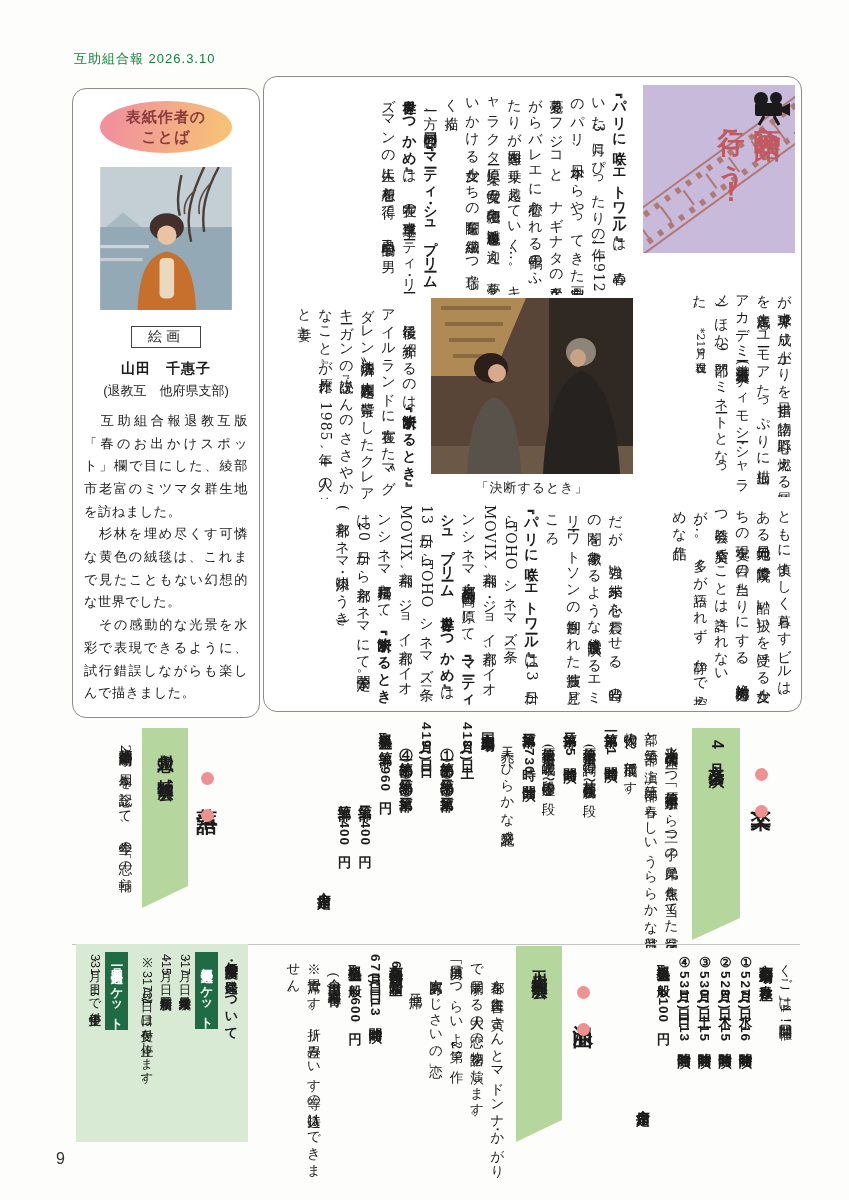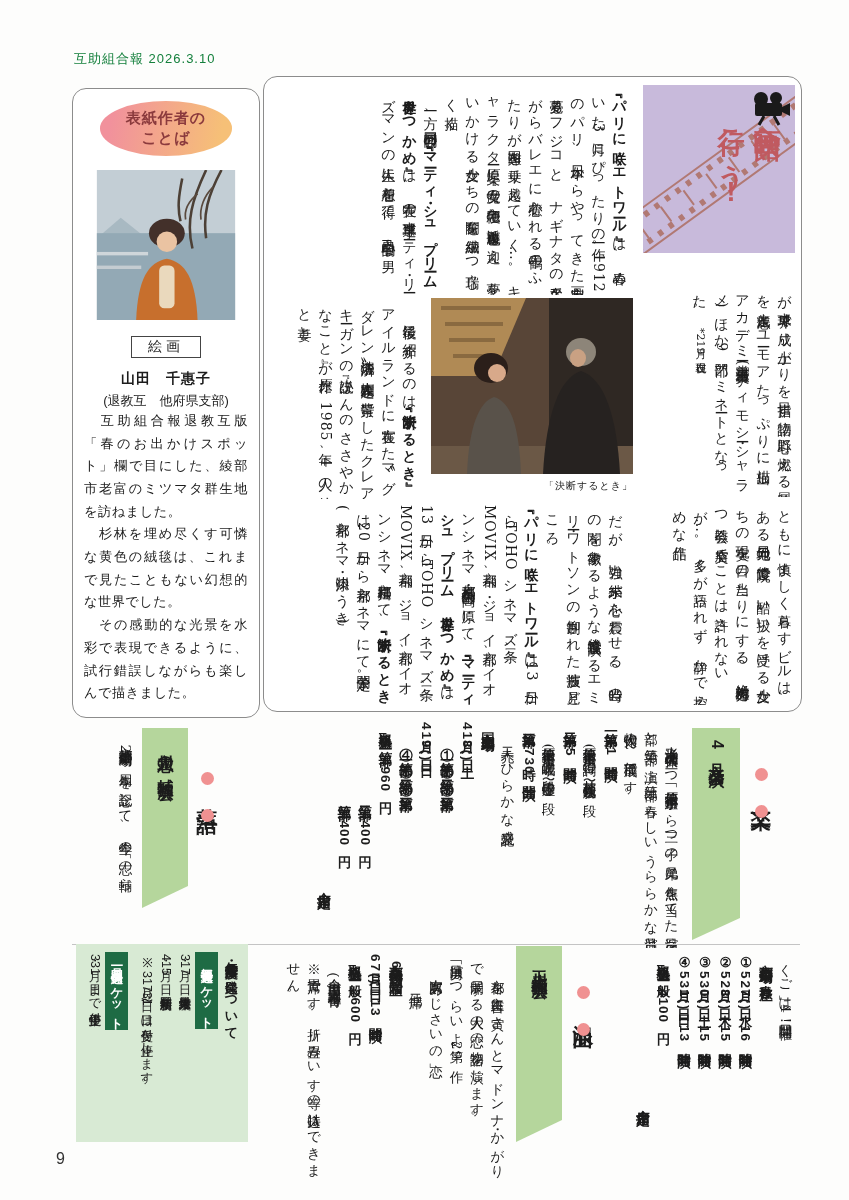--- a/index.html
+++ b/index.html
@@ -22,35 +22,35 @@
   .cover{left:72px;top:88px;width:188px;height:630px;padding:12px 11px;box-sizing:border-box;
          display:flex;flex-direction:column;align-items:center;}
   .badge{width:132px;height:64px;border-radius:50%;margin-top:0;
          background:linear-gradient(100deg,#f1919c 10%,#f6c077 90%);
          display:flex;flex-direction:column;align-items:center;justify-content:center;
          color:#8b3a3d;font-weight:bold;font-size:15px;line-height:1.35;letter-spacing:1px;}
   .author-photo{width:162px;height:176px;margin-top:14px;}
   .cat-label{margin-top:16px;border:1px solid #444;padding:1px 16px;font-size:14px;letter-spacing:4px;}
   .author-name{margin-top:12px;font-size:14px;font-weight:bold;letter-spacing:1px;}
   .author-affil{margin-top:4px;font-size:13px;}
-  .author-body{margin-top:0;font-size:13.2px;line-height:1.72;text-align:justify;
+  .author-body{margin-top:10px;font-size:13.2px;line-height:1.72;text-align:justify;
                white-space:pre-wrap;letter-spacing:.5px;}
   
   .article{left:263px;top:76px;width:537px;height:634px;}
   .banner{right:6px;top:8px;width:152px;height:168px;background:#c8badb;}
   .banner-title{position:absolute;right:10px;top:24px;height:150px;writing-mode:vertical-rl;
        text-orientation:upright;white-space:pre-wrap;font-weight:bold;font-size:27px;
        line-height:36px;letter-spacing:2px;color:#c05a60;font-family:"Liberation Sans",sans-serif;}
   .blk1{left:6px;top:12px;width:360px;height:206px;}
   .blk2a{right:6px;top:208px;width:154px;height:212px;}
   .blk2b{right:6px;top:424px;width:154px;height:204px;}
   .blk3{left:4px;top:222px;width:152px;height:200px;}
   .blk4{left:4px;top:428px;width:358px;height:200px;}
   .still{left:167px;top:221px;width:202px;height:176px;}
-  .caption{left:167px;top:402px;width:202px;text-align:right;font-size:10px;letter-spacing:1px;}
+  .caption{left:167px;top:402px;width:202px;text-align:center;font-size:13px;letter-spacing:1px;}
   
   .sec-label{display:flex;flex-direction:column;align-items:center;gap:7px;}
   .dot{width:13px;height:13px;border-radius:50%;background:#f09191;}
   .sec-label .t{writing-mode:vertical-rl;font-size:21px;font-weight:bold;letter-spacing:5px;
                 font-family:"Liberation Sans",sans-serif;}
   
   .ribbon{background:#b5d69c;clip-path:polygon(0 0,100% 0,100% calc(100% - 22px),0 100%);}
   .ribbon .t{position:absolute;left:50%;transform:translateX(-50%);top:12px;
              writing-mode:vertical-rl;font-size:16px;font-weight:bold;letter-spacing:2px;
              font-family:"Liberation Sans",sans-serif;white-space:nowrap;}

